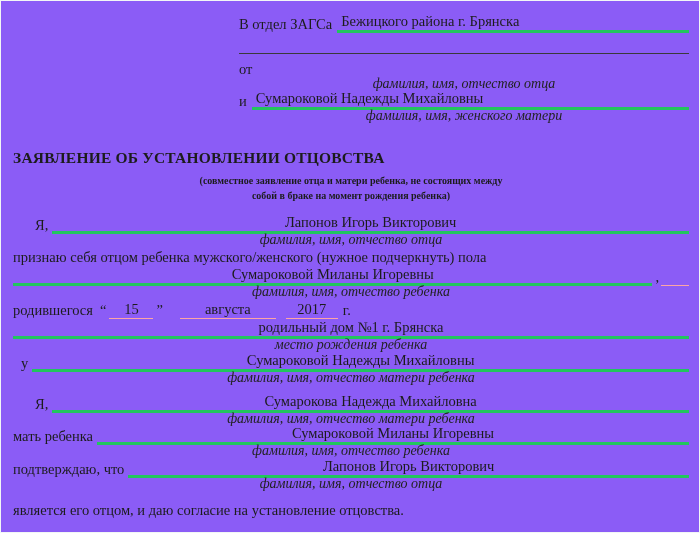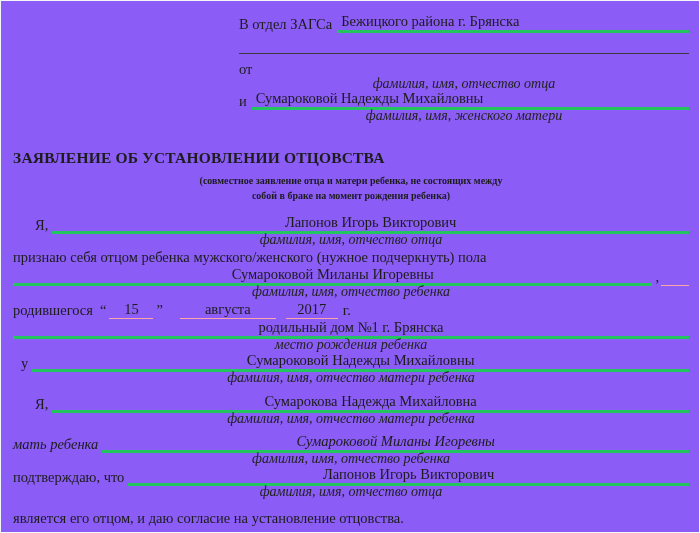--- a/index.html
+++ b/index.html
@@ -35,21 +35,21 @@
   .indent { padding-left:22px; }
   .indent-sm { padding-left:8px; }
   .ptext { height:18px; line-height:18px; margin-top:2px; }
   .seg { display:inline-block; border-bottom:1px solid #fca5a5; text-align:center; }
   .seg.day   { width:44px; }
   .seg.month { width:96px; margin-left:14px; }
   .seg.year  { width:52px; margin-left:10px; margin-right:5px; }
   .seg.tail  { width:28px; }
   .q { padding:0 3px; }
   .comma { padding:0 2px 0 3px; }
-  .gap8  { margin-top:8px;font-style:italic; }
+  .gap8  { margin-top:0; }
   .gap9  { margin-top:9px; }
   .gap1  { margin-top:1px; }
   .closing { margin-top:11px; height:18px; line-height:18px; }
 </style>
 </head>
 <body>
 
 <div class="page">
 
   <div class="header">

